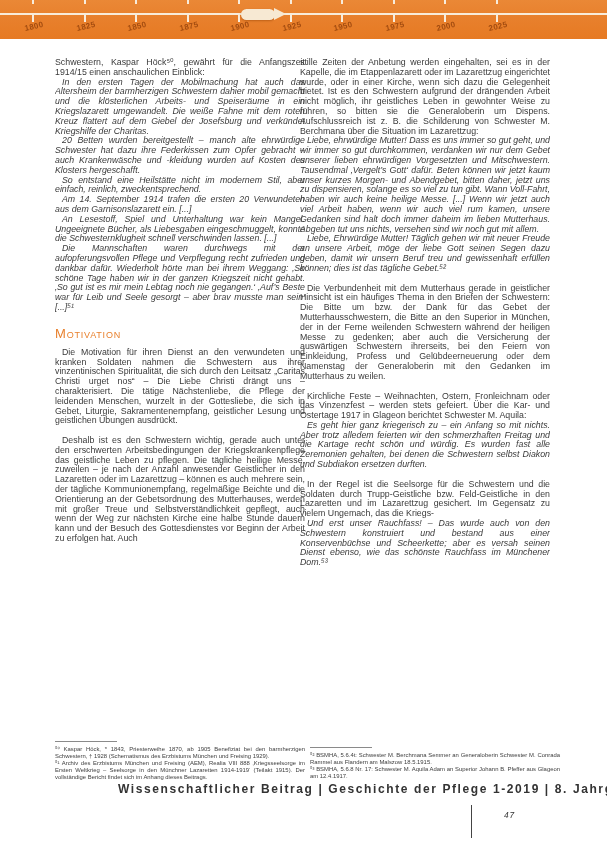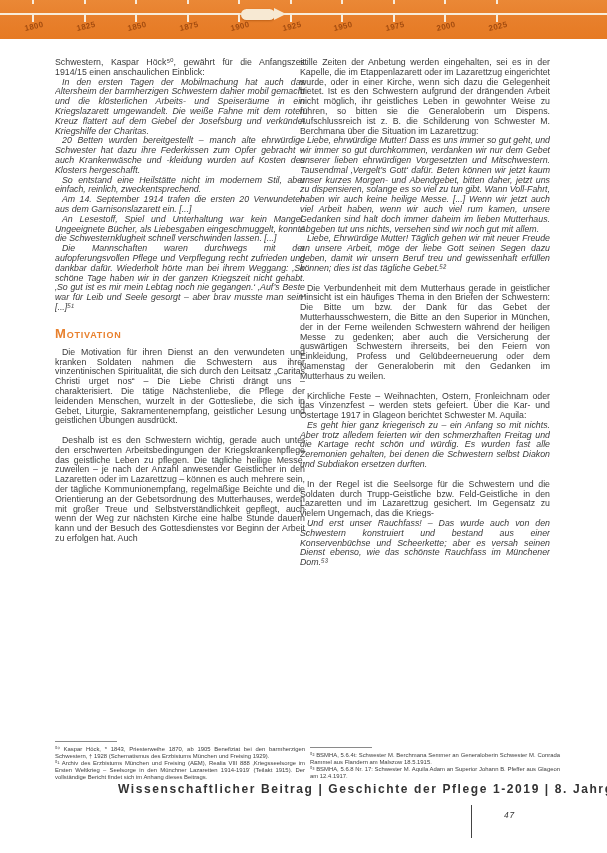--- a/index.html
+++ b/index.html
@@ -35,21 +35,21 @@
   .column{position:absolute;top:58px;width:250px;max-height:682px;overflow:hidden;}
   .col-left{left:55px;}
   .col-right{left:300px;}
   .body-p{
     margin:0;font-size:8.8px;line-height:9.8px;text-align:justify;text-indent:7px;
   }
   .noindent{text-indent:0;}
   .quote{font-style:italic;}
   .gap{margin-top:10px;}
   .section-heading{
-    margin:13px 0 7px 0;font-variant:small-caps;font-weight:700;
+    margin:13px 0 7px 0;font-variant:small-caps;font-weight:400;
     font-size:13px;letter-spacing:0.8px;color:#e8802d;
   }
   
   .footnotes{position:absolute;width:250px;}
   .fn-left{left:55px;top:741px;}
   .fn-right{left:310px;top:747px;}
   .fn-rule{width:62px;height:1px;background:#8a8a8a;margin:0 0 4px 0;}
   .footnote{margin:0;font-size:5.9px;line-height:6.9px;text-align:justify;color:#3d3d3d;}
   
   .footer-citation{

